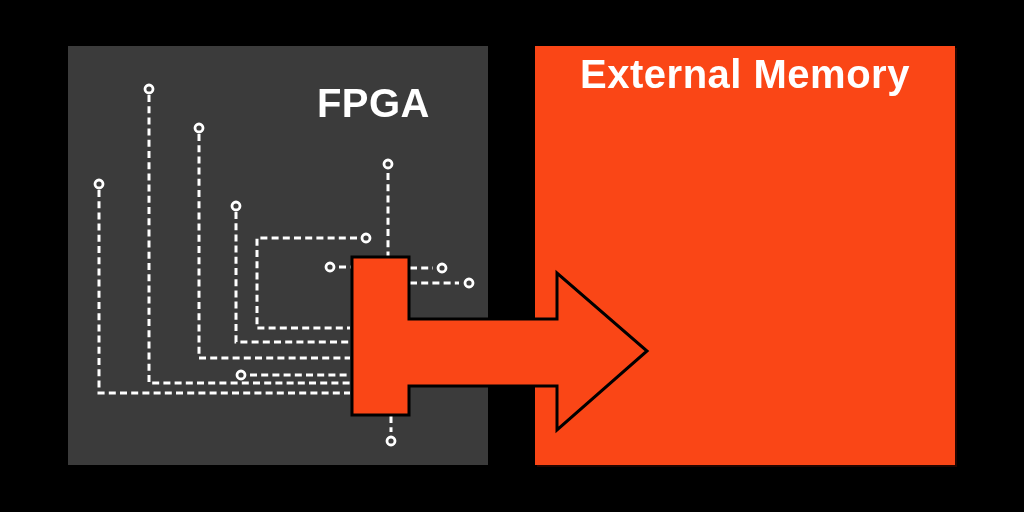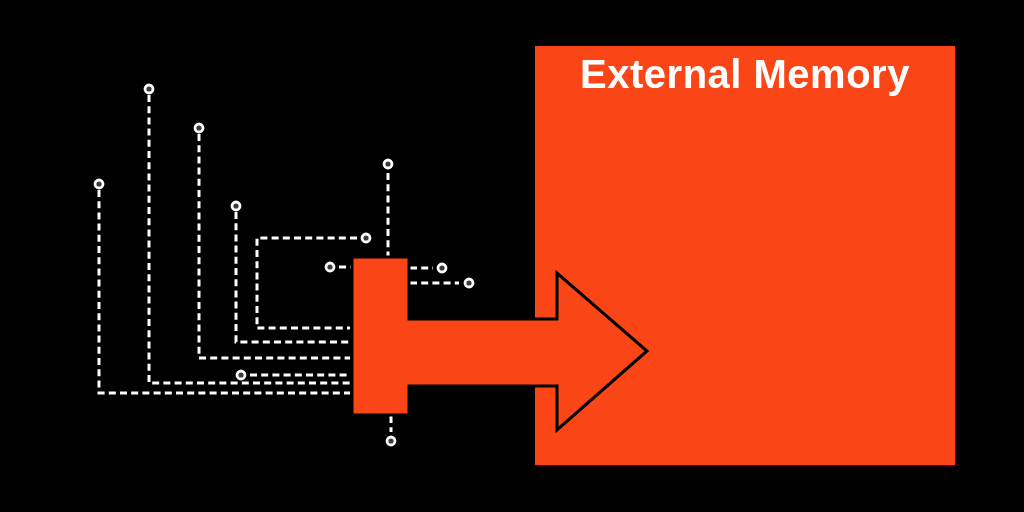--- a/index.html
+++ b/index.html
@@ -77,20 +77,23 @@
     stroke: var(--arrow-outline, #000000);
     stroke-width: 3;
     stroke-linejoin: miter;
   }
 </style>
 </head>
 <body>
 
 <div class="scene">
 
+  <div class="block chip">
+    <div class="chip-label">FPGA</div>
+  </div>
 
   <div class="block memory">
     <div class="memory-label-wrap">
       <div class="memory-line">External Memory</div>
     </div>
   </div>
 
   <svg class="overlay" viewBox="0 0 1024 512" aria-hidden="true">
 
     <g>

